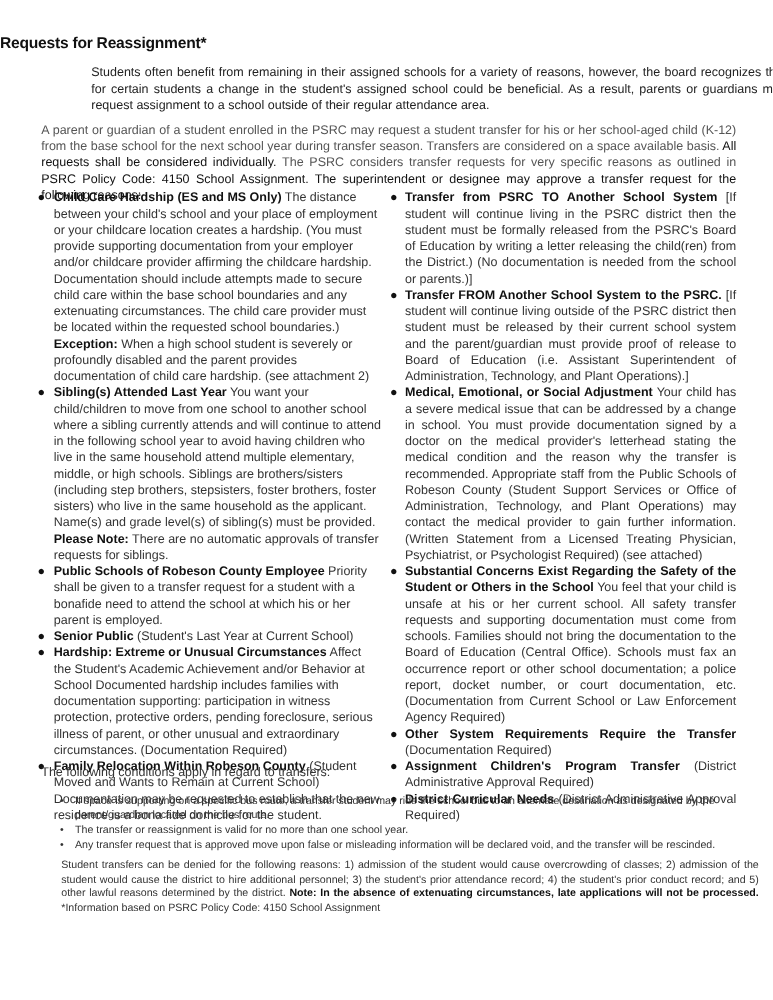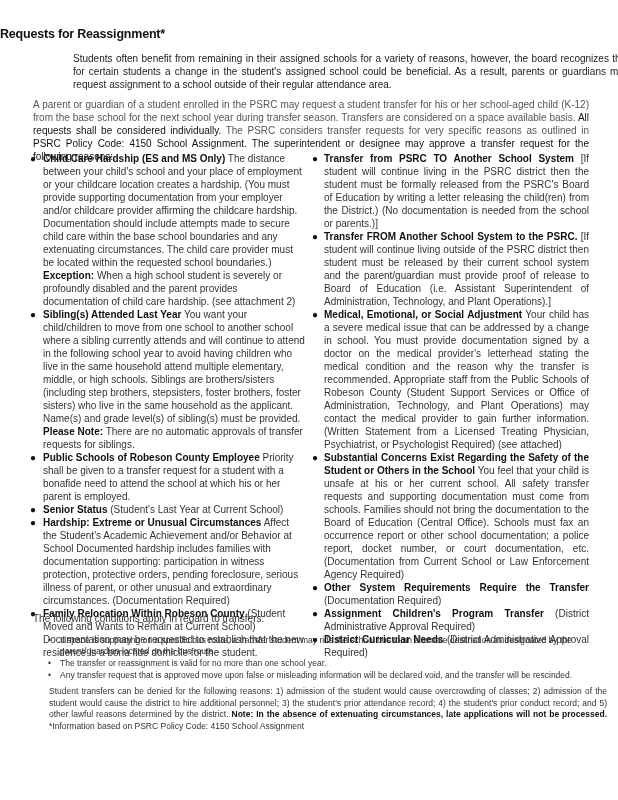--- a/index.html
+++ b/index.html
@@ -40,21 +40,21 @@
 
 <div class="para p2">
   <span>A parent or guardian of a student enrolled in the PSRC may request a student transfer for his or her school-aged child (K-12) from the base school for the next school year during transfer season. Transfers are considered on a space available basis. </span><span class="dark">All requests shall be considered individually.</span><span> The PSRC considers transfer requests for very specific reasons as outlined in </span><span class="dark">PSRC Policy Code: 4150 School Assignment. The superintendent or designee may approve a transfer request for the following reasons:</span>
 </div>
 
 <div class="col left">
   <ul id="left-list">
       <li><span class="bullet">●</span><b>Child Care Hardship (ES and MS Only)</b><span> The distance between your child's school and your place of employment or your childcare location creates a hardship. (You must provide supporting documentation from your employer and/or childcare provider affirming the childcare hardship. Documentation should include attempts made to secure child care within the base school boundaries and any extenuating circumstances. The child care provider must be located within the requested school boundaries.)</span><br><b>Exception:</b><span> When a high school student is severely or profoundly disabled and the parent provides documentation of child care hardship. (see attachment 2)</span></li>
       <li><span class="bullet">●</span><b>Sibling(s) Attended Last Year</b><span> You want your child/children to move from one school to another school where a sibling currently attends and will continue to attend in the following school year to avoid having children who live in the same household attend multiple elementary, middle, or high schools. Siblings are brothers/sisters (including step brothers, stepsisters, foster brothers, foster sisters) who live in the same household as the applicant. Name(s) and grade level(s) of sibling(s) must be provided. </span><b>Please Note:</b><span> There are no automatic approvals of transfer requests for siblings.</span></li>
       <li><span class="bullet">●</span><b>Public Schools of Robeson County Employee</b><span> Priority shall be given to a transfer request for a student with a bonafide need to attend the school at which his or her parent is employed.</span></li>
-      <li><span class="bullet">●</span><b>Senior Status</b><span> (Student's Last Year at Current School)</span></li>
+      <li><span class="bullet">●</span><b>Senior Public</b><span> (Student's Last Year at Current School)</span></li>
       <li><span class="bullet">●</span><b>Hardship: Extreme or Unusual Circumstances</b><span> Affect the Student's Academic Achievement and/or Behavior at School Documented hardship includes families with documentation supporting: participation in witness protection, protective orders, pending foreclosure, serious illness of parent, or other unusual and extraordinary circumstances. (Documentation Required)</span></li>
       <li><span class="bullet">●</span><b>Family Relocation Within Robeson County</b><span> (Student Moved and Wants to Remain at Current School) Documentation may be requested to establish that the new residence is a bona fide domicile for the student.</span></li>
     </ul>
 </div>
 
 <div class="col right">
   <ul id="right-list">
       <li><span class="bullet">●</span><b>Transfer from PSRC TO Another School System</b><span> [If student will continue living in the PSRC district then the student must be formally released from the PSRC's Board of Education by writing a letter releasing the child(ren) from the District.)  (No documentation is needed from the school or parents.)]</span></li>
       <li><span class="bullet">●</span><b>Transfer FROM Another School System to the PSRC.</b><span> [If student will continue living outside of the PSRC district then student must be released by their current school system and the parent/guardian must provide proof of release to Board of Education (i.e. Assistant Superintendent of Administration, Technology, and Plant Operations).]</span></li>
       <li><span class="bullet">●</span><b>Medical, Emotional, or Social Adjustment</b><span> Your child has a severe medical issue that can be addressed by a change in school. You must provide documentation signed by a doctor on the medical provider's letterhead stating the medical condition and the reason why the transfer is recommended. Appropriate staff from the Public Schools of Robeson County (Student Support Services or Office of Administration, Technology, and Plant Operations) may contact the medical provider to gain further information. (Written Statement from a Licensed Treating Physician, Psychiatrist, or Psychologist Required) (see attached)</span></li>

